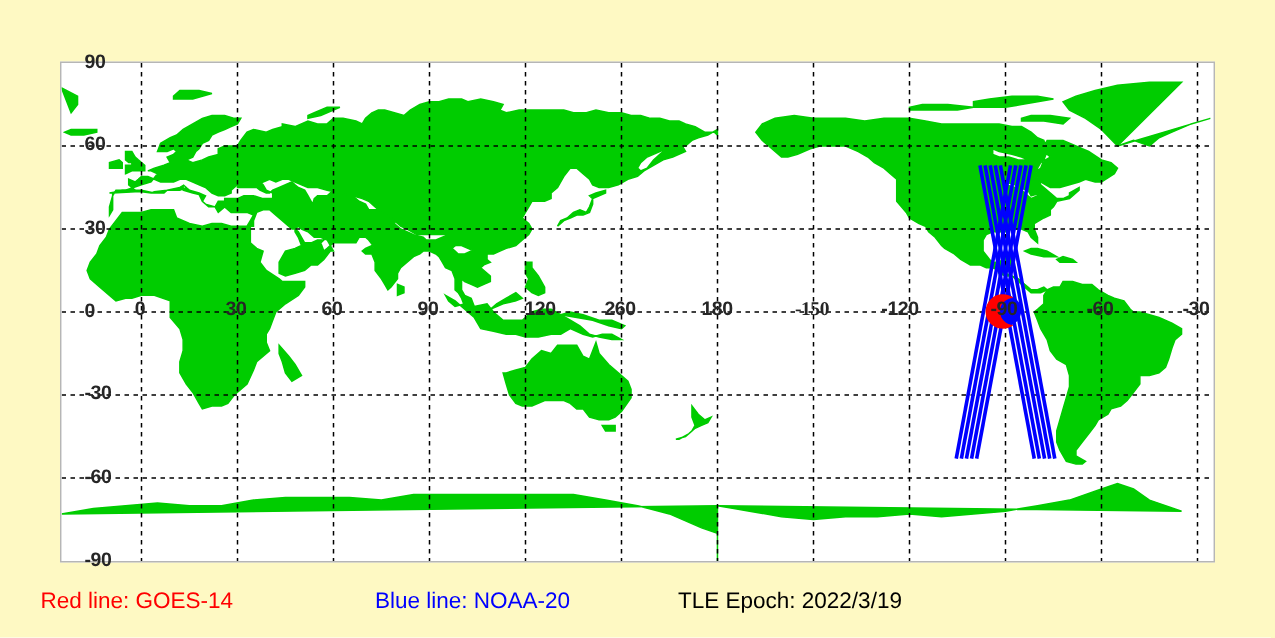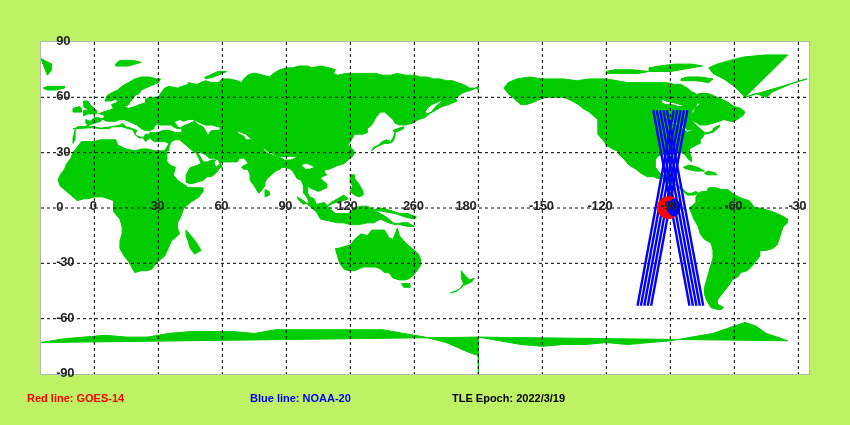--- a/index.html
+++ b/index.html
@@ -1,33 +1,33 @@
 <!DOCTYPE html>
 <html><head>
 <meta charset="utf-8">
 <style>
   html,body{margin:0;padding:0;background:#ffffff;}
   body{width:850px;height:425px;overflow:hidden;font-family:"Liberation Sans",sans-serif;}
-  #app{position:relative;width:850px;height:425px;background:#bef264;}
+  #app{position:relative;width:850px;height:425px;background:#fef9c3;}
 
   
   #map-frame{position:absolute;left:40px;top:41px;width:770px;height:334px;
              border:1px solid #b6b6b6;box-sizing:border-box;background:#ffffff;overflow:hidden;}
   #map-svg{position:absolute;left:0;top:0;width:768px;height:332px;display:block;}
 
   
   .tick{position:absolute;font-family:"Liberation Sans",sans-serif;font-size:13px;
         font-weight:bold;color:#262626;white-space:nowrap;letter-spacing:-0.3px;}
   .tick-lat{text-align:left;}
   .tick-lon{text-align:center;}
 
   
   #caption{position:absolute;left:0;top:392px;width:850px;height:26px;}
-  .cap{position:absolute;font-family:"Liberation Sans",sans-serif;font-size:11px;
-       font-weight:bold;white-space:nowrap;}
+  .cap{position:absolute;font-family:"Liberation Sans",sans-serif;font-size:15px;
+       font-weight:normal;white-space:nowrap;}
   #cap-red{left:27px;top:0;color:#ff0000;}
   #cap-blue{left:250px;top:0;color:#0000ff;}
   #cap-epoch{left:452px;top:0;color:#000000;}
 </style>
 </head>
 <body>
 
 <div id="app">
 
   <div id="map-frame">
@@ -114,24 +114,24 @@
       <div class="tick tick-lat" style="left: 56.3333px; top: 254.333px;">-30</div>
       <div class="tick tick-lat" style="left: 56.3333px; top: 309.667px;">-60</div>
       <div class="tick tick-lat" style="left: 56.3333px; top: 365px;">-90</div>
     </div>
   <div id="lon-labels">
       <div class="tick tick-lon" style="left: 779.333px; width: 36px; top: 198px;">-30</div>
       <div class="tick tick-lon" style="left: 75.3333px; width: 36px; top: 198px;">0</div>
       <div class="tick tick-lon" style="left: 139.333px; width: 36px; top: 198px;">30</div>
       <div class="tick tick-lon" style="left: 203.333px; width: 36px; top: 198px;">60</div>
       <div class="tick tick-lon" style="left: 267.333px; width: 36px; top: 198px;">90</div>
-      <div class="tick tick-lon" style="left: 329px; width: 36px; top: 198px;">120</div>
+      <div class="tick tick-lon" style="left: 342px; width: 36px; top: 198px;">120</div>
       <div class="tick tick-lon" style="left: 395.333px; width: 36px; top: 198px;">260</div>
-      <div class="tick tick-lon" style="left: 448px; width: 36px; top: 198px;">180</div>
-      <div class="tick tick-lon" style="left: 523.333px; width: 36px; top: 198px;">-150</div>
+      <div class="tick tick-lon" style="left: 460px; width: 36px; top: 198px;">180</div>
+      <div class="tick tick-lon" style="left: 523.333px; width: 36px; top: 198px; font-family: Liberation Serif, serif;">-150</div>
       <div class="tick tick-lon" style="left: 582px; width: 36px; top: 198px;">-120</div>
       <div class="tick tick-lon" style="left: 651.333px; width: 36px; top: 198px;">-90</div>
       <div class="tick tick-lon" style="left: 715.333px; width: 36px; top: 198px;">-60</div>
     </div>
 
   <div id="caption">
     <span class="cap" id="cap-red">Red line: GOES-14</span>
     <span class="cap" id="cap-blue">Blue line: NOAA-20</span>
     <span class="cap" id="cap-epoch">TLE Epoch: 2022/3/19</span>
   </div>

